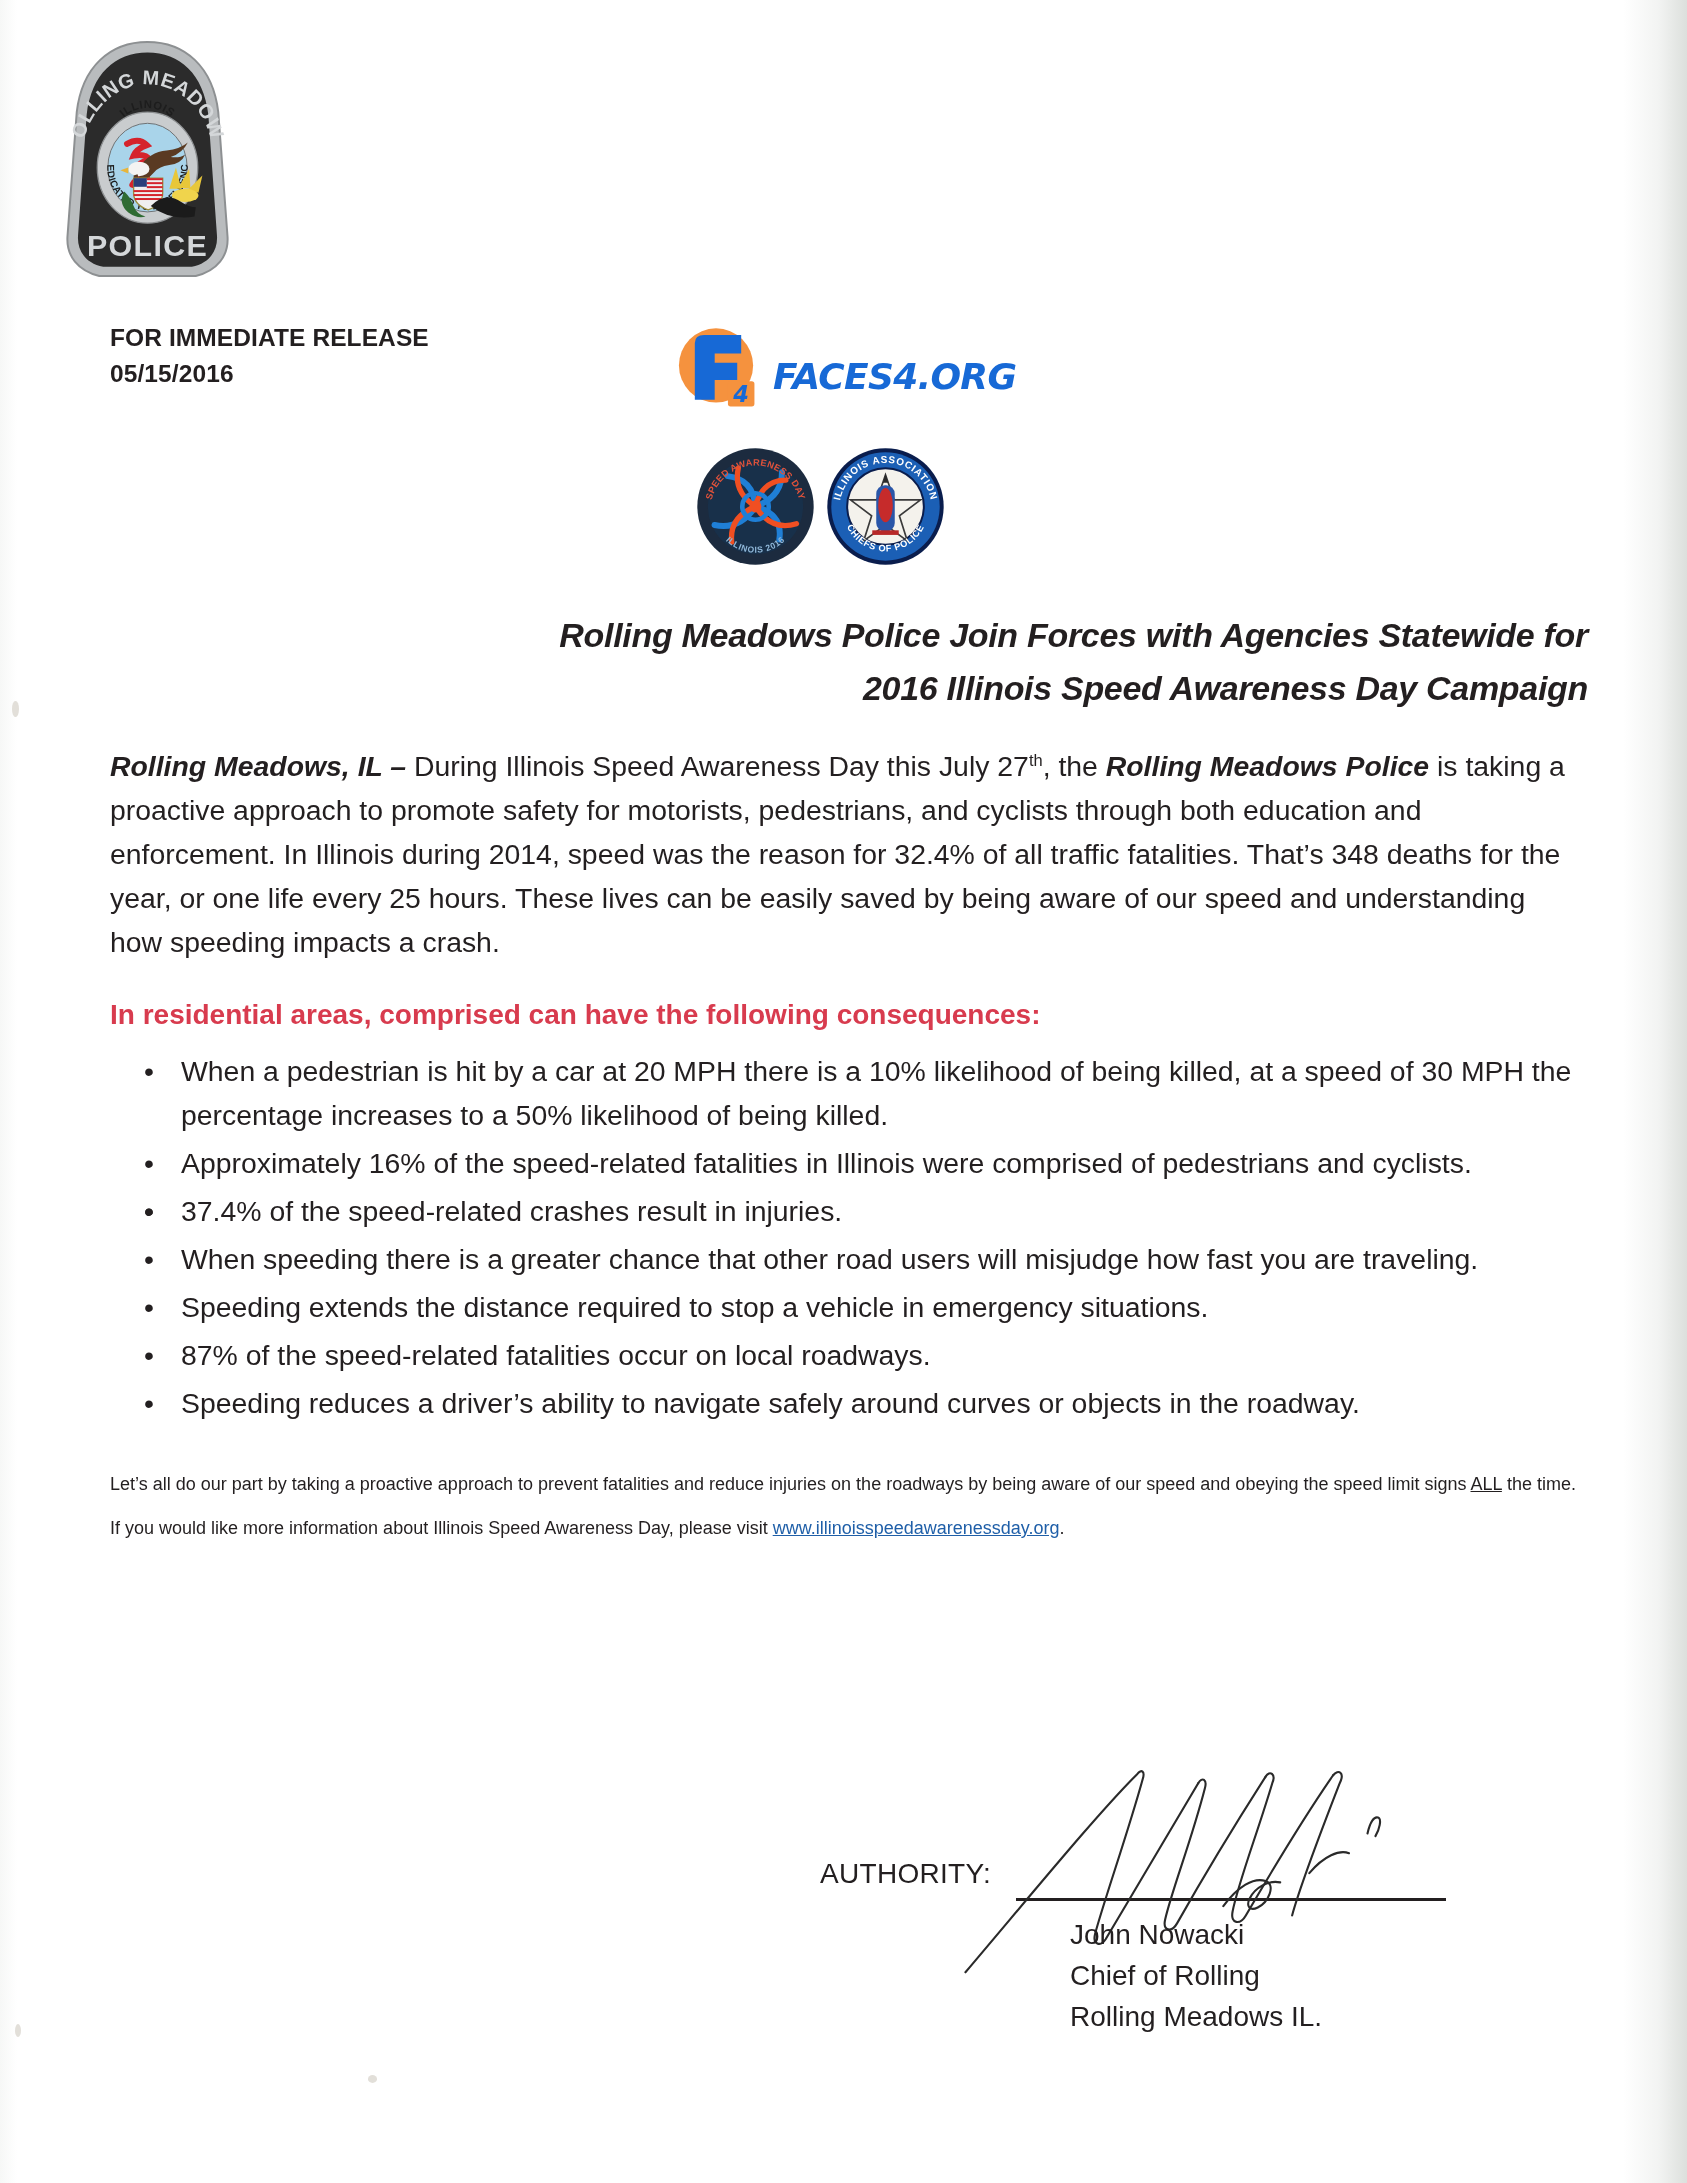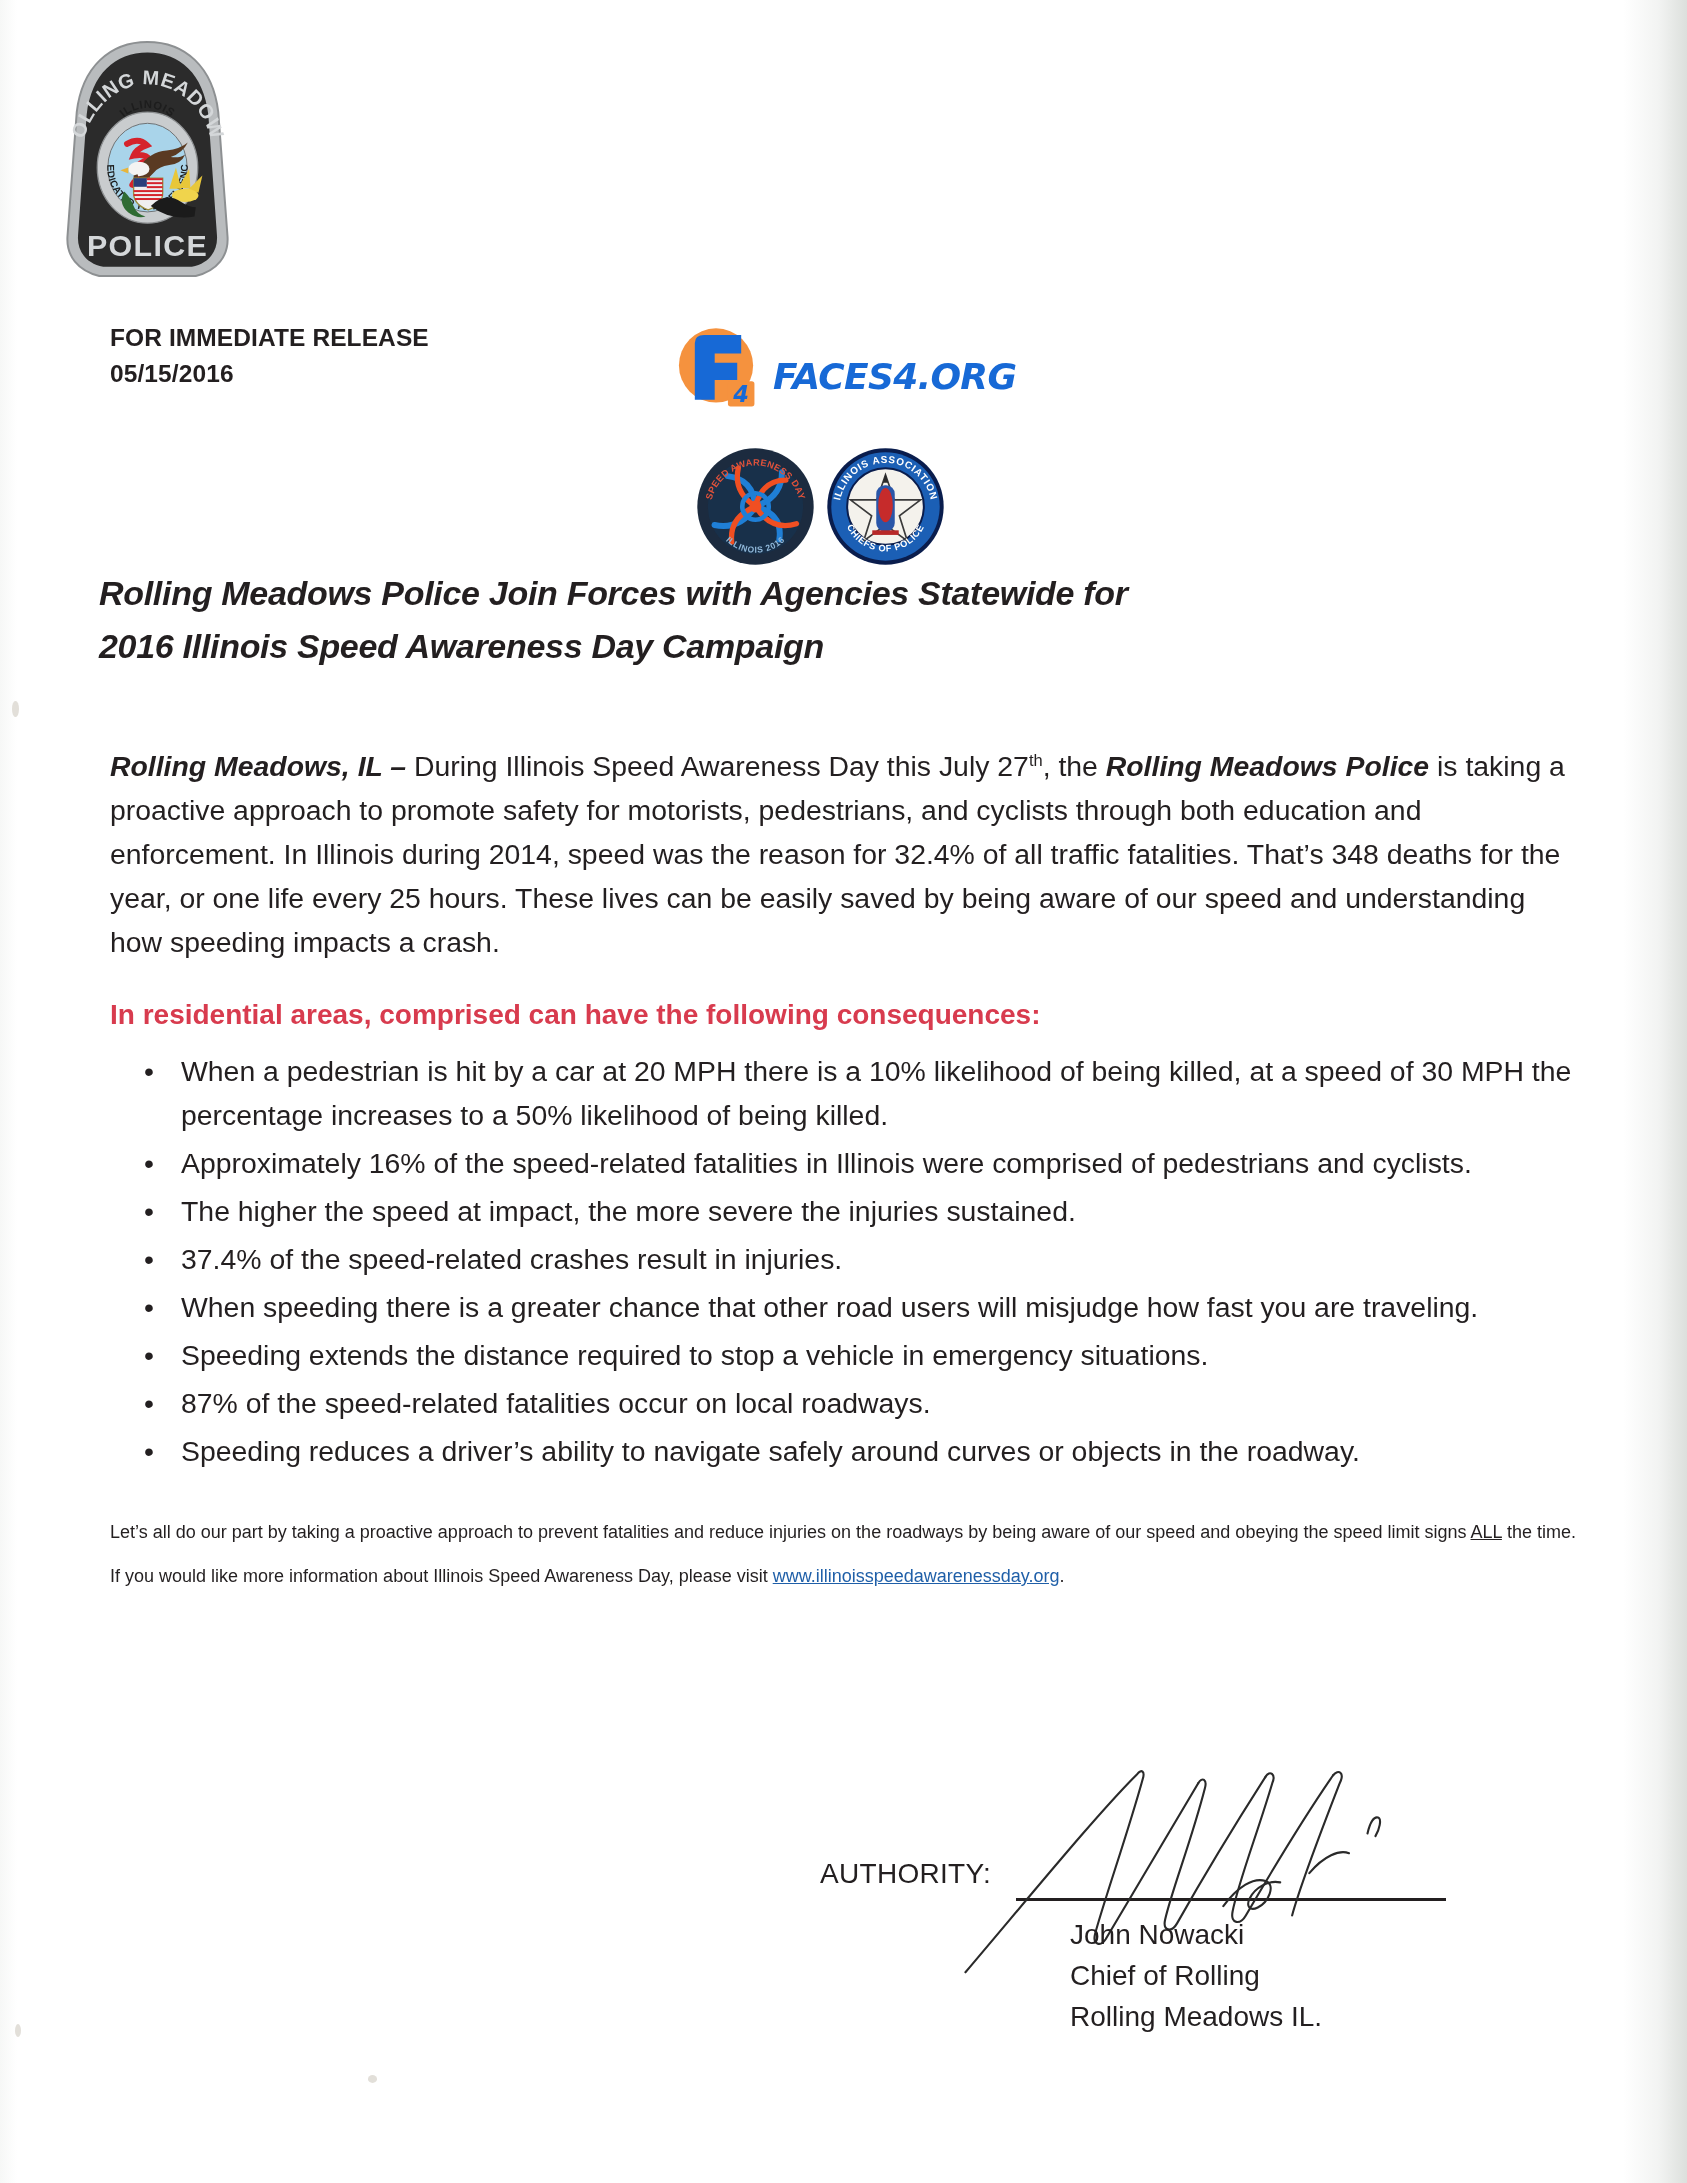--- a/index.html
+++ b/index.html
@@ -32,21 +32,21 @@
      font-size:36px;color:#1769d6;letter-spacing:-0.7px;font-family:"DejaVu Sans",sans-serif;}
 
   
   .seals{position:absolute;left:696px;top:447px;width:304px;height:119px;}
   .seal{position:absolute;top:0;width:119px;height:119px;}
   .seal.sad{left:0;}
   .seal.iacp{left:130px;}
   .seal svg{width:100%;height:100%;display:block;}
 
   
-  .doc-title{position:absolute;left:99px;top:567px;width:1489px;text-align:left;}
+  .doc-title{position:absolute;left:99px;top:609px;width:1489px;text-align:right;}
   .doc-title .tline{font-weight:bold;font-style:italic;font-size:34px;color:#231f20;
      line-height:53px;letter-spacing:-0.3px;}
 
   
   .body-wrap{position:absolute;left:110px;top:744px;width:1475px;}
   p.para{margin:0;font-size:28.4px;line-height:44px;color:#231f20;text-align:left;}
   .b-i{font-weight:bold;font-style:italic;}
   sup{font-size:.58em;vertical-align:super;line-height:0;}
 
   .redhead{margin:0;padding-top:29px;font-size:28px;line-height:44px;font-weight:bold;color:#d83b4e;}
@@ -212,21 +212,21 @@
 
   <div class="body-wrap">
 
     <p class="para"><span class="b-i">Rolling Meadows, IL – </span><span>During Illinois Speed Awareness Day this July 27</span><sup>th</sup><span>, the </span><span class="b-i">Rolling Meadows Police</span><span> is taking a proactive approach to promote safety for motorists, pedestrians, and cyclists through both education and enforcement. In Illinois during 2014, speed was the reason for 32.4% of all traffic fatalities. That’s 348 deaths for the year, or one life every 25 hours. These lives can be easily saved by being aware of our speed and understanding how speeding impacts a crash.</span></p>
 
     <p class="redhead">In residential areas, comprised can have the following consequences:</p>
 
     <ul class="cons">
       <li><span class="bullet">•</span><span>When a pedestrian is hit by a car at 20 MPH there is a 10% likelihood of being killed, at a speed of 30 MPH the percentage increases to a 50% likelihood of being killed.</span></li>
       <li><span class="bullet">•</span><span>Approximately 16% of the speed-related fatalities in Illinois were comprised of pedestrians and cyclists.</span></li>
-      <li><span class="bullet">•</span><span>The higher the speed at impact, the more severe the injuries sustained.</span></li>
+      <li><span class="bullet">•</span></li>
       <li><span class="bullet">•</span><span>37.4% of the speed-related crashes result in injuries.</span></li>
       <li><span class="bullet">•</span><span>When speeding there is a greater chance that other road users will misjudge how fast you are traveling.</span></li>
       <li><span class="bullet">•</span><span>Speeding extends the distance required to stop a vehicle in emergency situations.</span></li>
       <li><span class="bullet">•</span><span>87% of the speed-related fatalities occur on local roadways.</span></li>
       <li><span class="bullet">•</span><span>Speeding reduces a driver’s ability to navigate safely around curves or objects in the roadway.</span></li>
     </ul>
 
     <p class="closing"><span>Let’s all do our part by taking a proactive approach to prevent fatalities and reduce injuries on the roadways by being aware of our speed and obeying the speed limit signs </span><span class="u-all">ALL</span><span> the time.  If you would like more information about Illinois Speed Awareness Day, please visit </span><a class="url" href="#">www.illinoisspeedawarenessday.org</a><span>.</span></p>
 
   </div>

